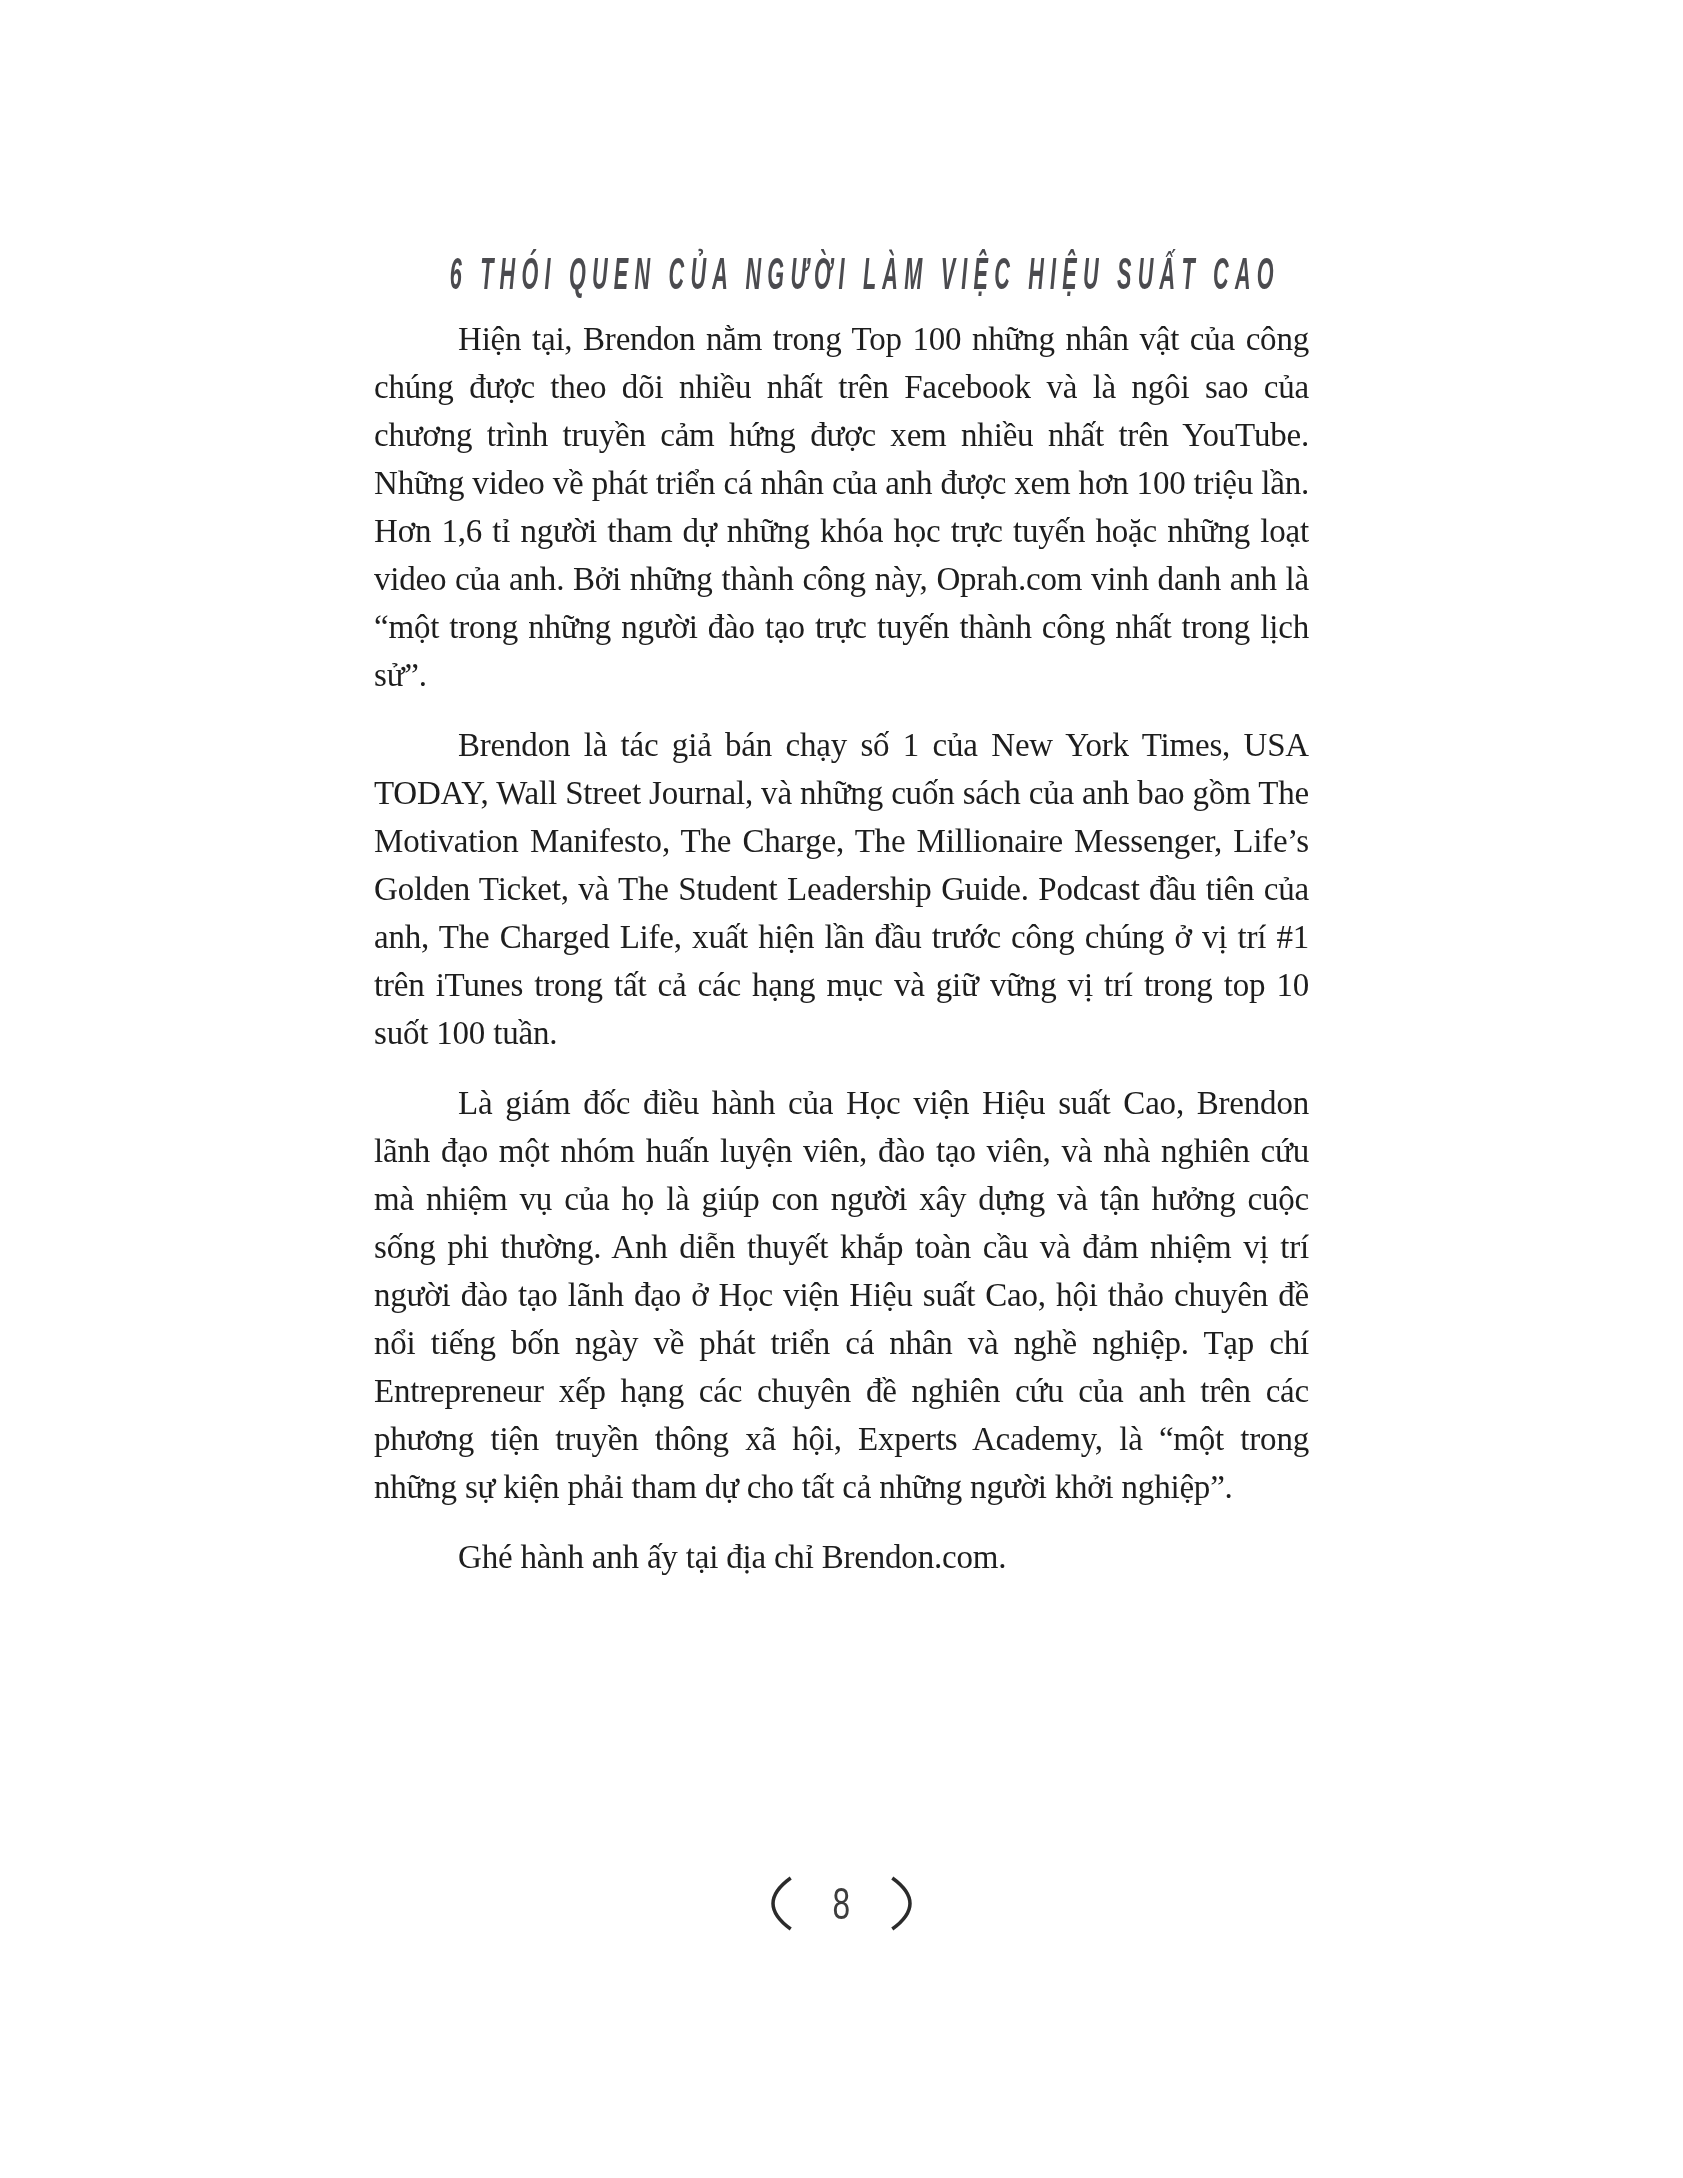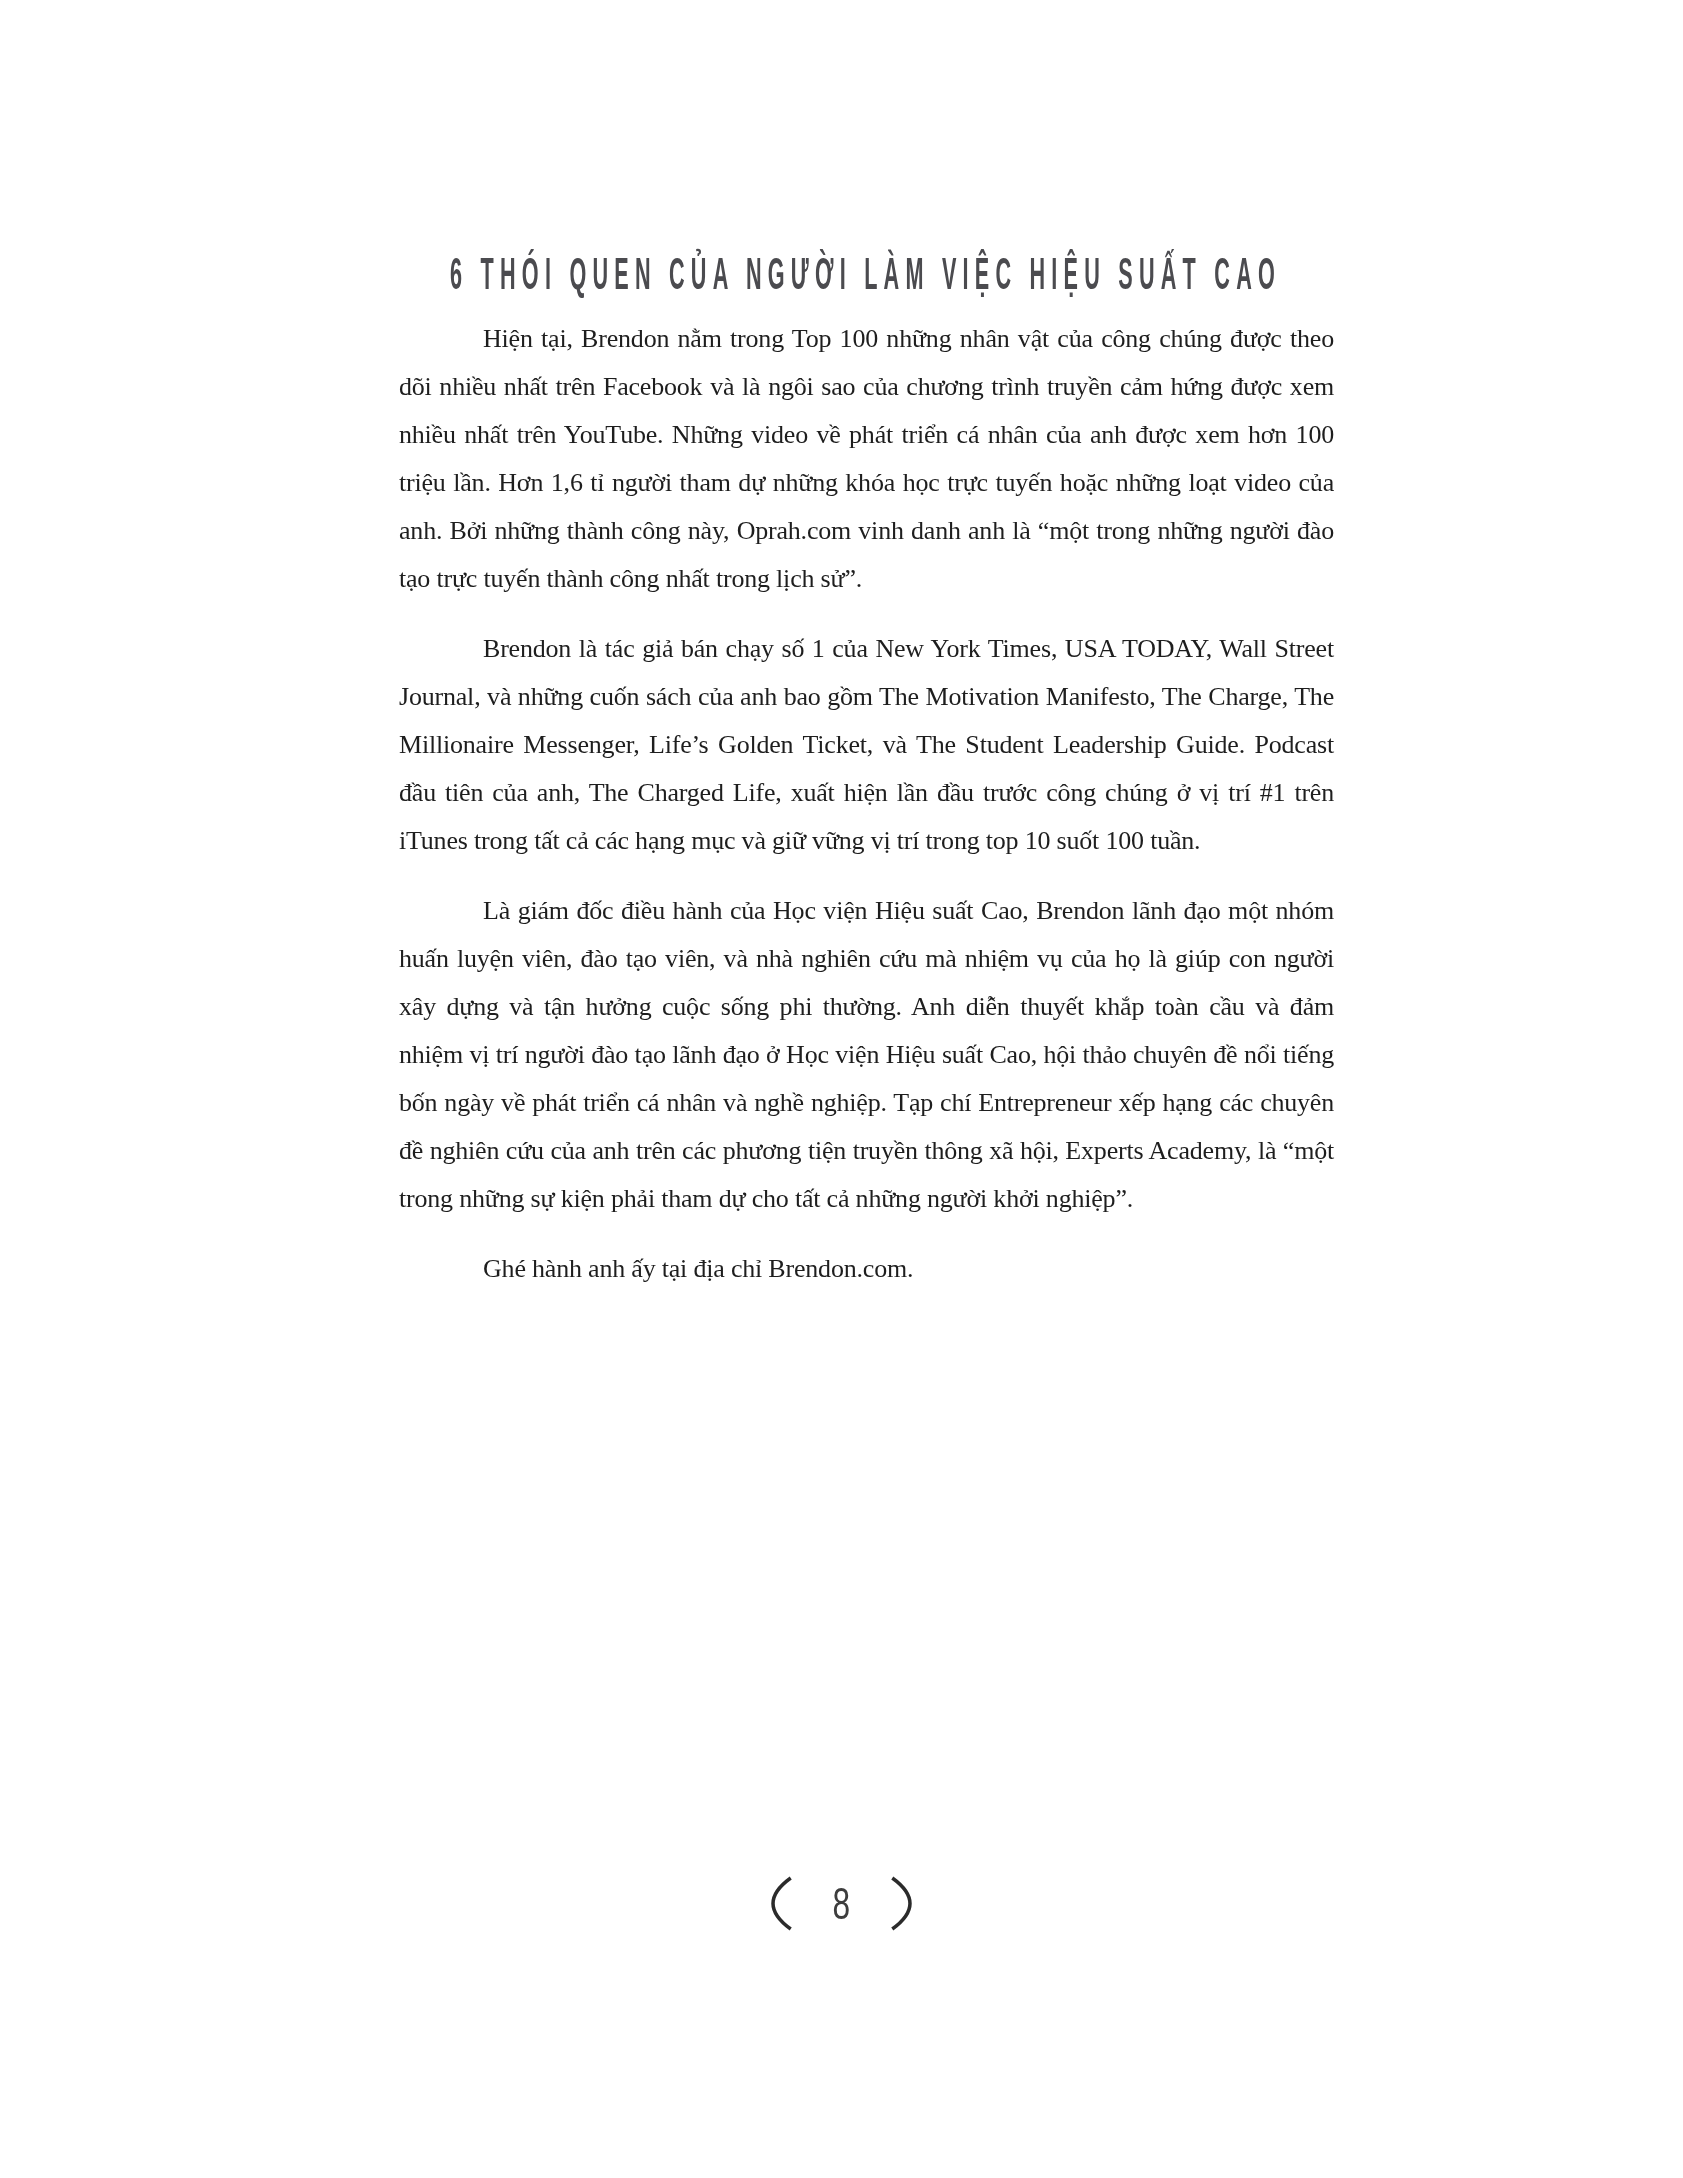--- a/index.html
+++ b/index.html
@@ -15,43 +15,43 @@
     overflow: hidden;
     font-family: "Liberation Serif", serif;
   }
   
   .running-header {
     position: absolute;
     top: 248px;
     left: 0;
     width: 100%;
     white-space: nowrap;
+    font-style: italic;
   }
   .running-header-inner {
     display: inline-block;
     font-family: "Liberation Sans", sans-serif;
     font-size: 45px;
     font-weight: 700;
     letter-spacing: 13px;
     color: #4b4b4f;
     transform: scaleX(0.48);
     transform-origin: center;
   }
   
   .text-block {
     position: absolute;
     left: 374px;
     top: 315px;
     width: 935px;
-    font-size: 26px;
+    font-size: 33px;
     line-height: 48px;
     letter-spacing: -0.2px;
     color: #1e1e1e;
     text-align: justify;
-    margin-left: 25px;
   }
   .text-block p {
     margin: 0 0 22px 0;
     text-indent: 84px;
   }
   .it { }
   
   .page-footer {
     position: absolute;
     top: 1875px;

